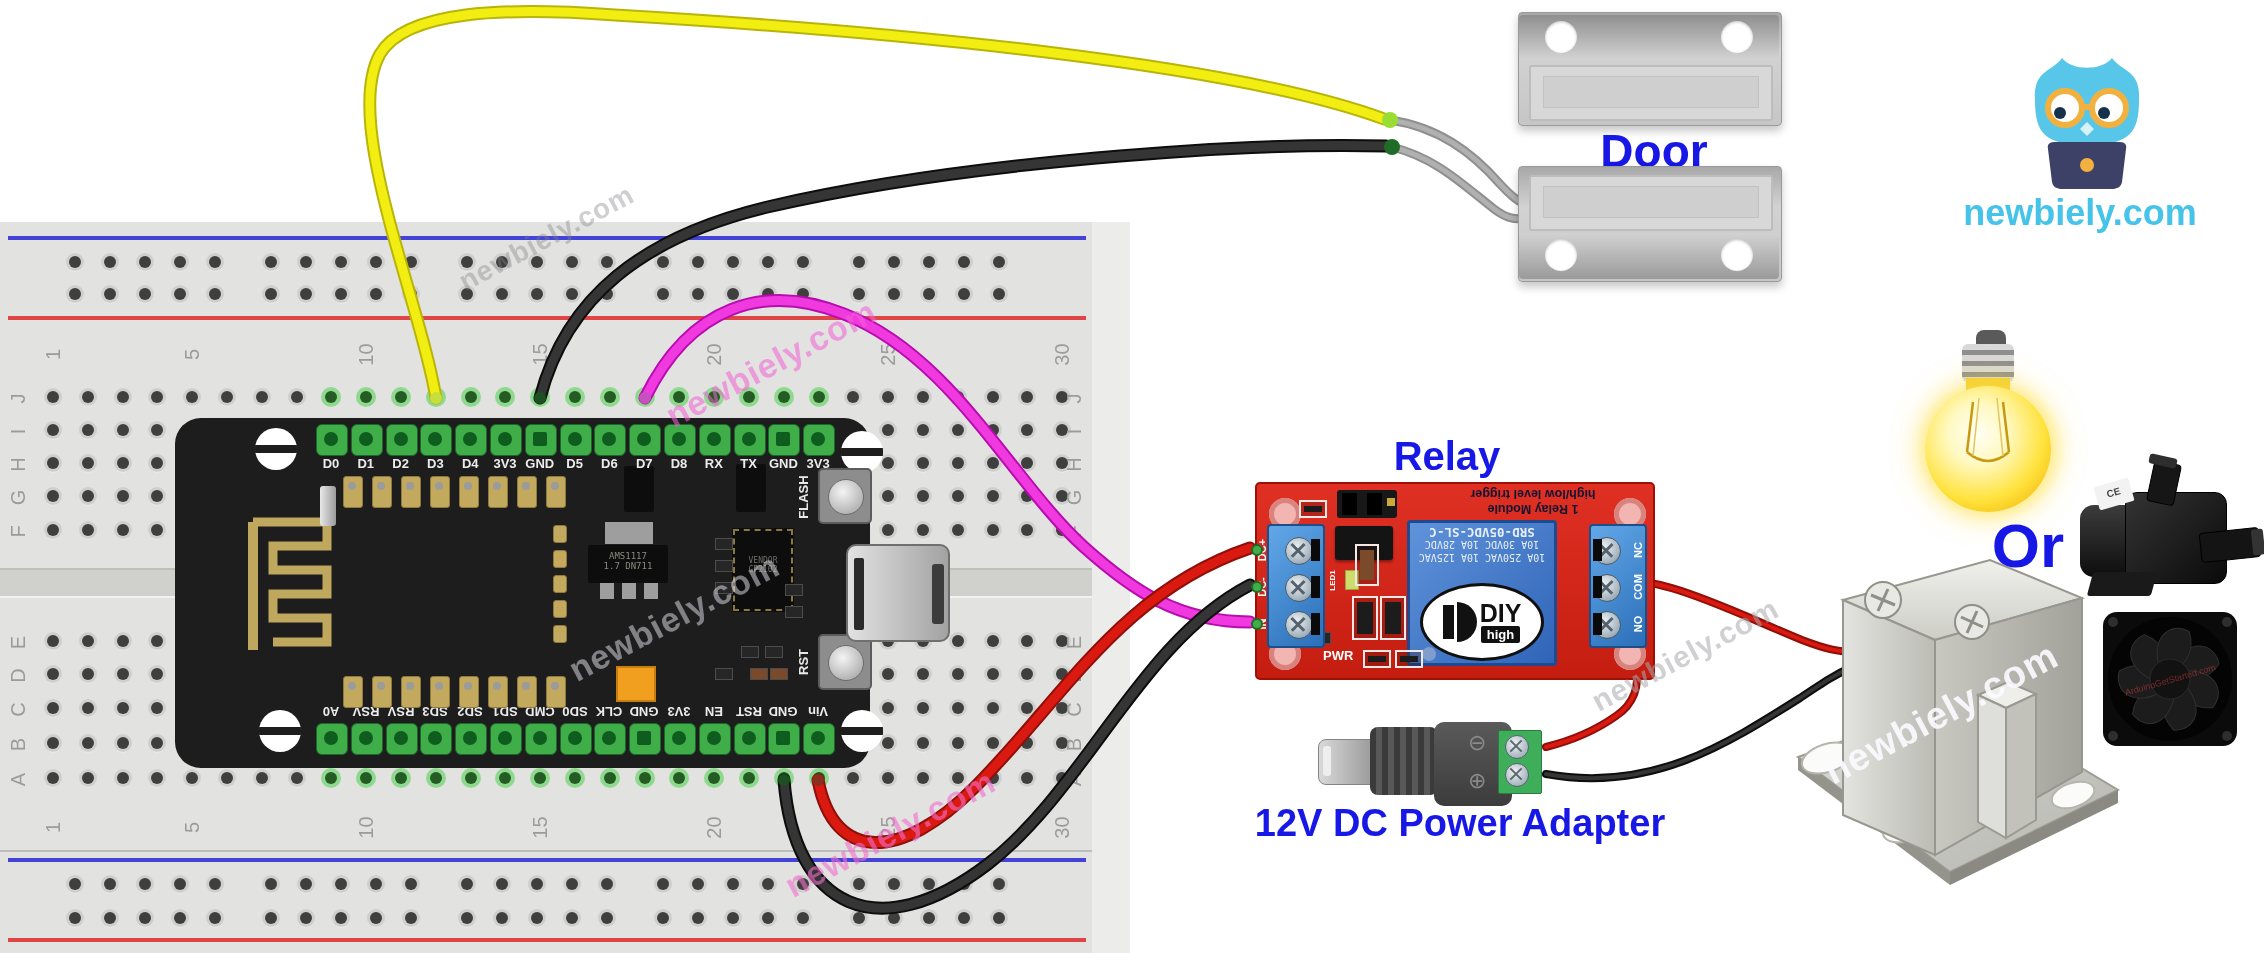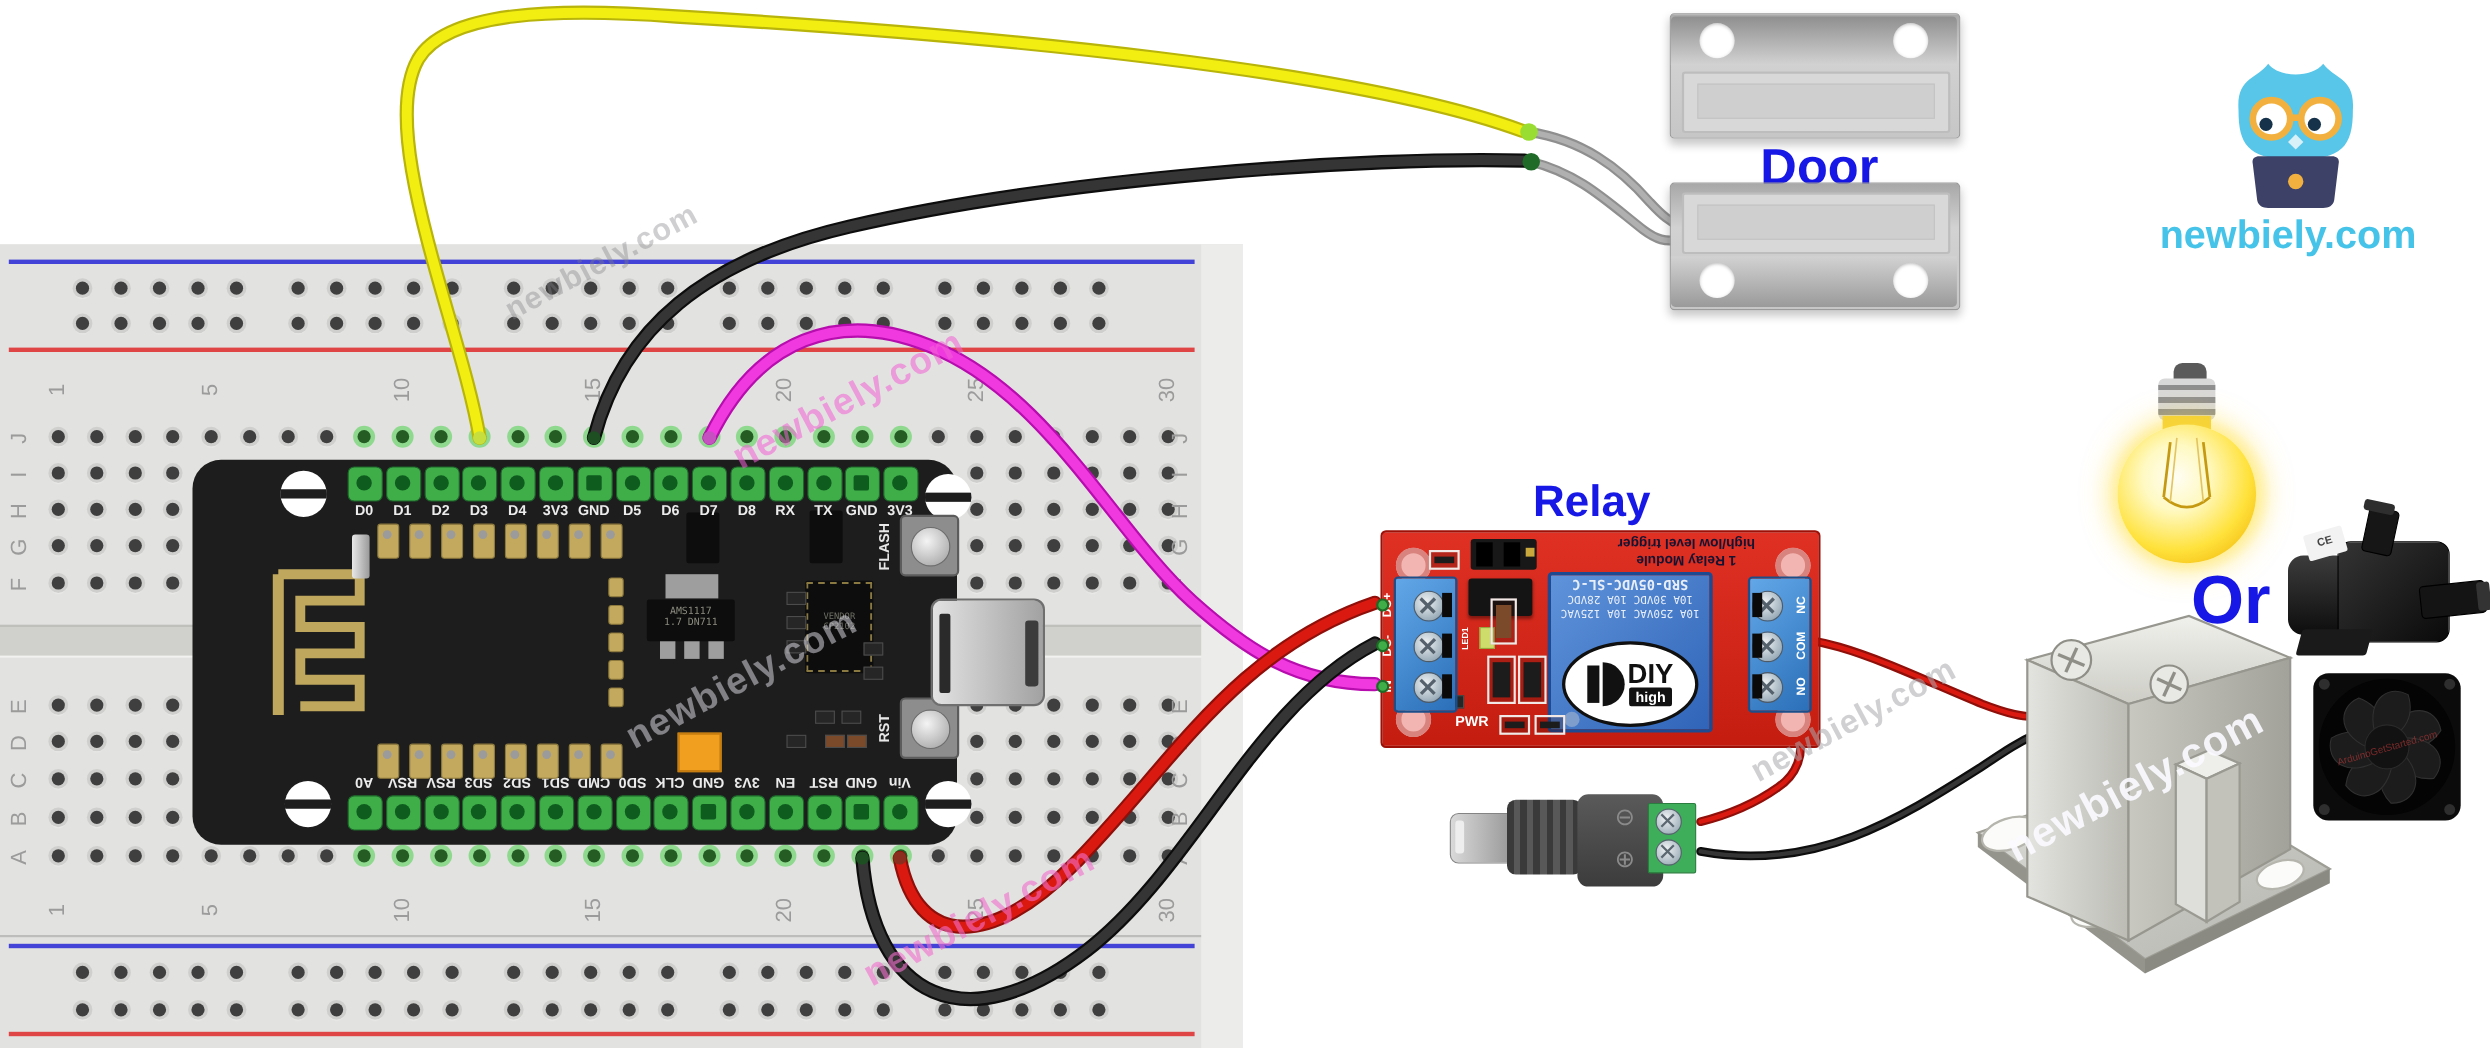--- a/index.html
+++ b/index.html
@@ -937,20 +937,21 @@
     <div class="p" style="left:182px;top:12px;width:42px;height:62px;background:#3fae5a;border:1px solid #2a7d3e;border-radius:2px;"></div>
     <div class="screwS" style="left:189px;top:17px;">
         <i></i>
         <b></b>
       </div>
     <div class="screwS" style="left:189px;top:45px;">
         <i></i>
         <b></b>
       </div>
   </div>
+  <div class="cap-blue" style="left:1225px;top:802px;width:470px;font-size:38px;">12V DC Power Adapter</div>
 
   <svg style="left:1780px;top:555px;" width="370" height="340" viewBox="0 0 370 340">
     <defs>
       <linearGradient id="gPlate" x1="0" y1="0" x2="1" y2="1">
           <stop offset="0" stop-color="#dededa"></stop>
           <stop offset="1" stop-color="#b5b5af"></stop>
         </linearGradient>
       <linearGradient id="gFront" x1="0" y1="0" x2="1" y2="0">
           <stop offset="0" stop-color="#e3e3df"></stop>
           <stop offset="1" stop-color="#bcbcb5"></stop>

